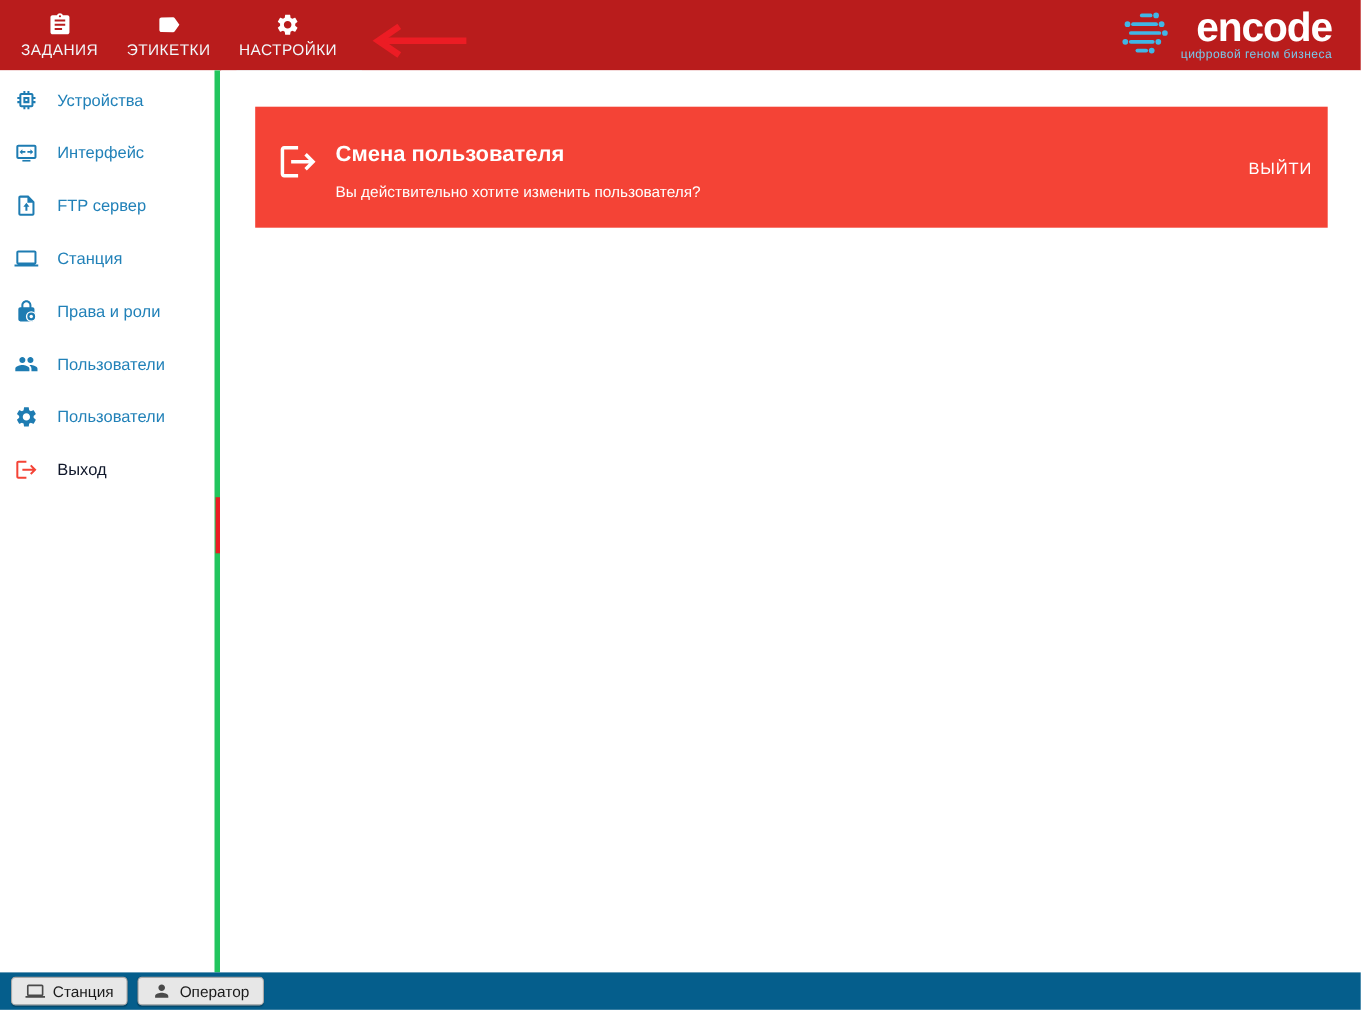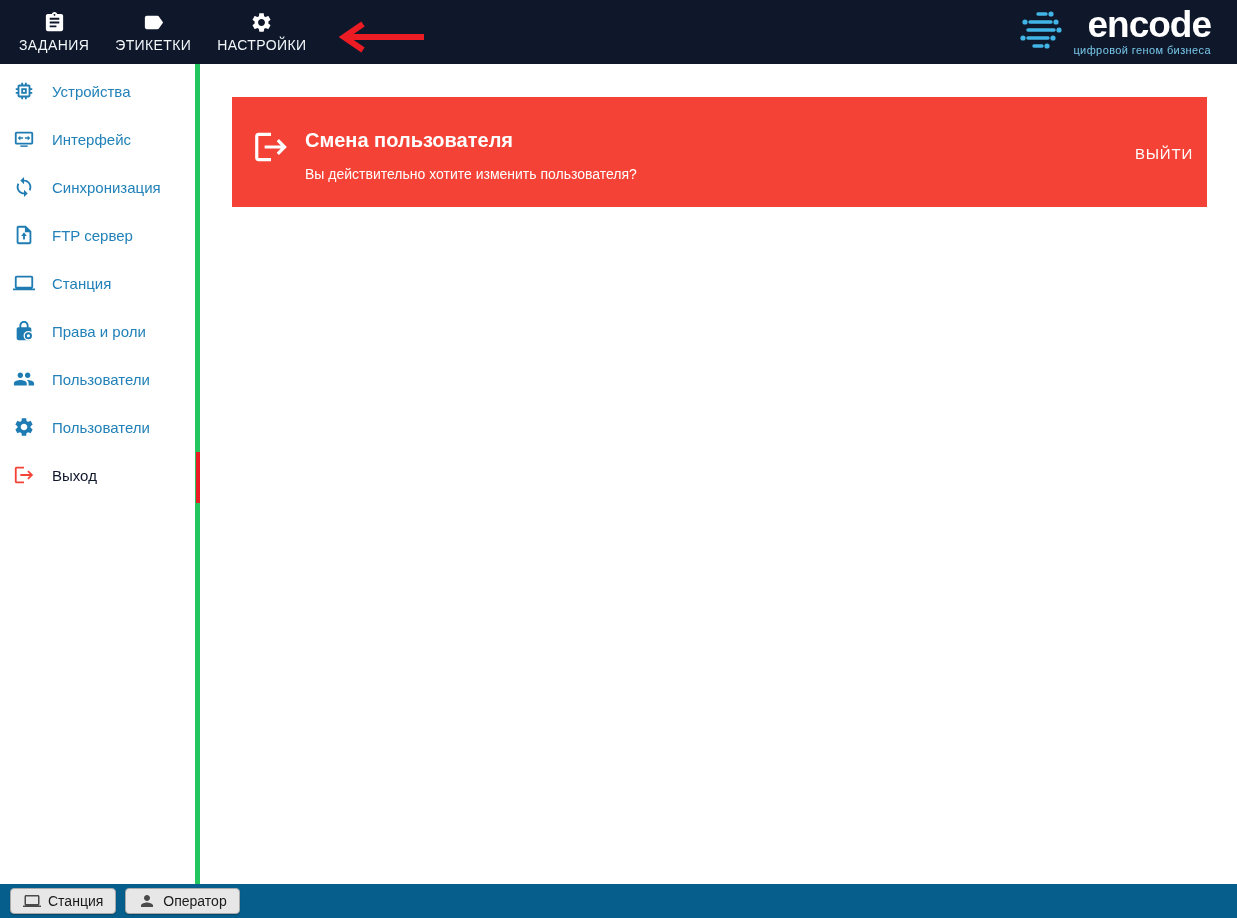--- a/index.html
+++ b/index.html
@@ -6,21 +6,21 @@
   html,body { width:1237px; height:918px; }
   body {
     font-family:"Liberation Sans", sans-serif;
     background:#ffffff;
     position:relative;
     overflow:hidden;
   }
   
   .topbar {
     position:absolute; top:0; left:0; right:0; height:64px;
-    background:#0f172a; display:flex; align-items:stretch;
+    background:#b91c1c; display:flex; align-items:stretch;
   }
   .tabs { display:flex; padding-left:6px; }
   .tab {
     display:flex; flex-direction:column; align-items:center; justify-content:center;
     gap:3px; padding:0 13px; color:#f2f7fa; cursor:pointer;
   }
   .tab .ticon { width:23px; height:23px; fill:#ffffff; }
   .tab-label { font-size:14px; letter-spacing:0.4px; }
   .active-underline {
     position:absolute; top:64px; left:215px; width:114px; height:4px;
@@ -138,26 +138,20 @@
     <svg class="sicon" viewBox="0 0 24 24">
         <path d="M20 4H4c-1.1 0-2 .9-2 2v10c0 1.1.9 2 2 2h16c1.1 0 2-.9 2-2V6c0-1.1-.9-2-2-2zm0 12H4V6h16v10z"></path>
         <path d="M8 8.5 5.2 11 8 13.5v-1.7h3v-1.6H8V8.5z"></path>
         <path d="M16 8.5 18.8 11 16 13.5v-1.7h-3v-1.6h3V8.5z"></path>
         <rect x="8" y="19" width="8" height="1.6"></rect>
       </svg>
     <span>Интерфейс</span>
   </div>
   <div class="side-item">
     <svg class="sicon" viewBox="0 0 24 24">
-        <path d="M12 4V1L8 5l4 4V6c3.31 0 6 2.69 6 6 0 1.01-.25 1.97-.7 2.8l1.46 1.46C19.54 15.03 20 13.57 20 12c0-4.42-3.58-8-8-8zm0 14c-3.31 0-6-2.69-6-6 0-1.01.25-1.97.7-2.8L5.24 7.74C4.46 8.97 4 10.43 4 12c0 4.42 3.58 8 8 8v3l4-4-4-4v3z"></path>
-      </svg>
-    <span>Синхронизация</span>
-  </div>
-  <div class="side-item">
-    <svg class="sicon" viewBox="0 0 24 24">
         <path d="M14 2H6c-1.1 0-2 .9-2 2v16c0 1.1.9 2 2 2h12c1.1 0 2-.9 2-2V8l-6-6zm4 18H6V4h7v5h5v11z"></path>
         <path d="M11 17h2v-4h2l-3-4-3 4h2z"></path>
       </svg>
     <span>FTP сервер</span>
   </div>
   <div class="side-item">
     <svg class="sicon" viewBox="0 0 24 24">
         <path d="M20 18c1.1 0 1.99-.9 1.99-2L22 6c0-1.1-.9-2-2-2H4c-1.1 0-2 .9-2 2v10c0 1.1.9 2 2 2H0v2h24v-2h-4zM4 6h16v10H4V6z"></path>
       </svg>
     <span>Станция</span>

